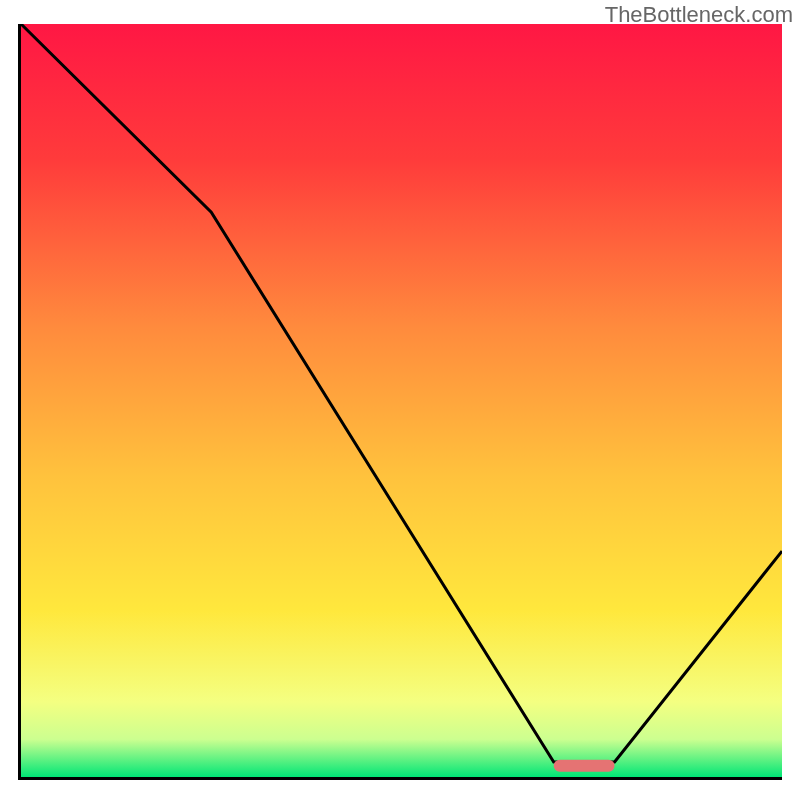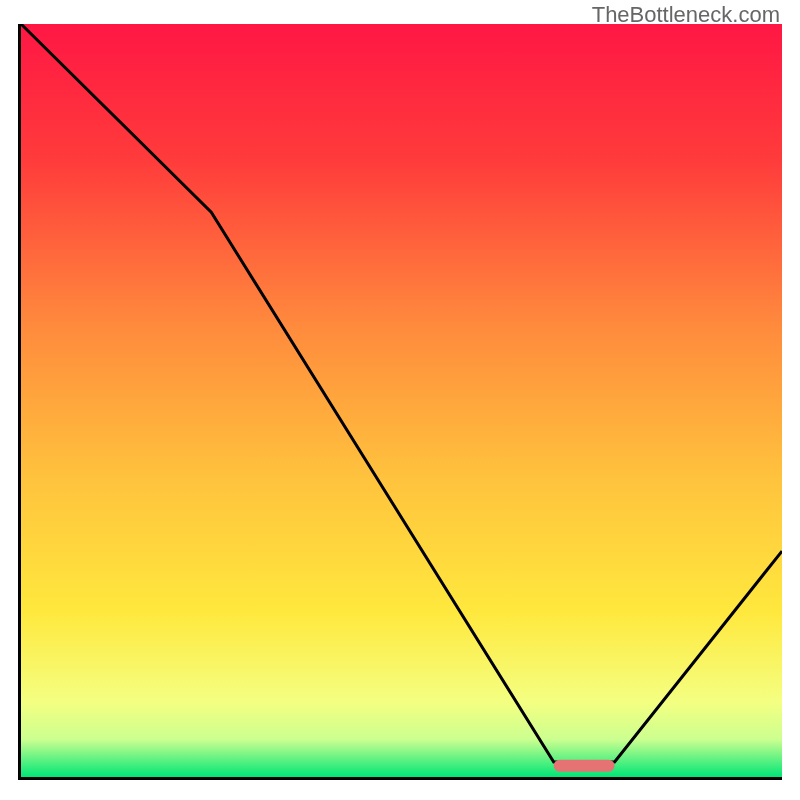--- a/index.html
+++ b/index.html
@@ -6,21 +6,21 @@
     margin: 0;
     padding: 0;
     width: 800px;
     height: 800px;
     position: relative;
     background: #fff;
   }
   .watermark {
     position: absolute;
     top: 2px;
-    right: 20px;
+    right: 7px;
     font-family: Arial, sans-serif;
     font-size: 22px;
     color: #666;
     z-index: 10;
   }
   .plot-area {
     position: absolute;
     left: 18px;
     top: 24px;
     width: 764px;

